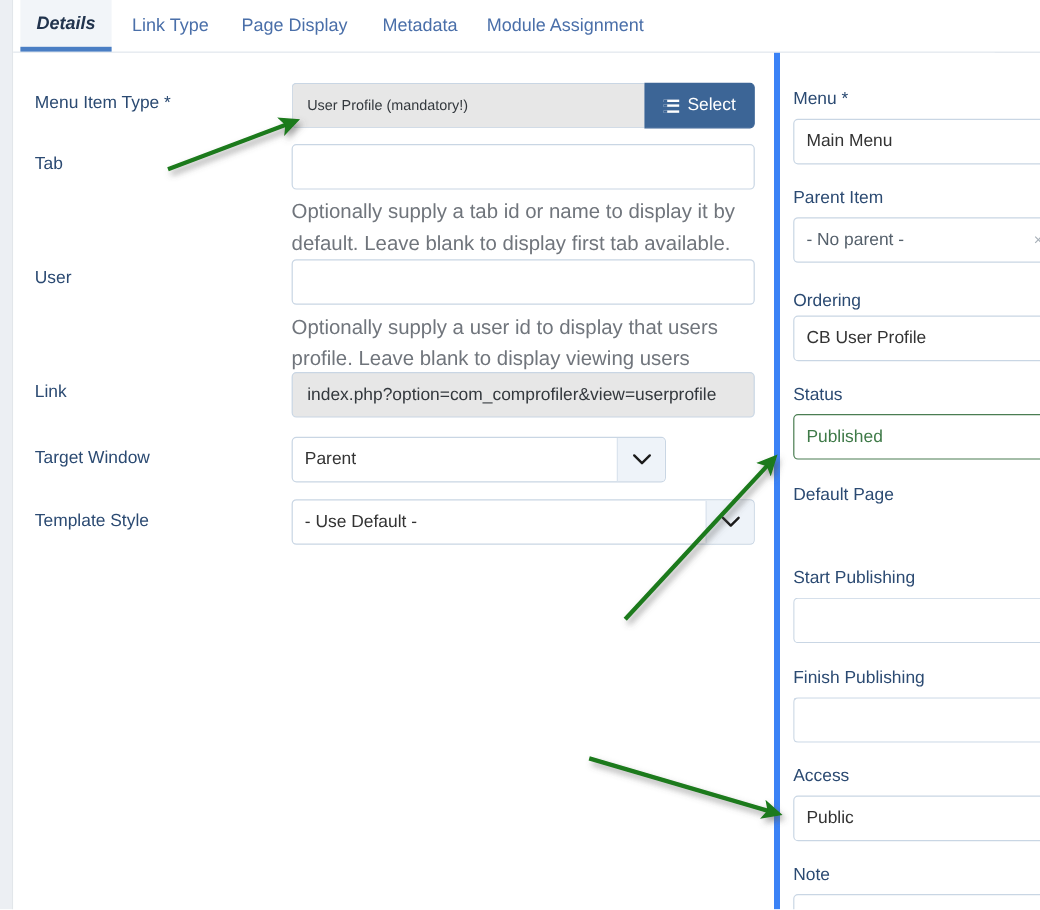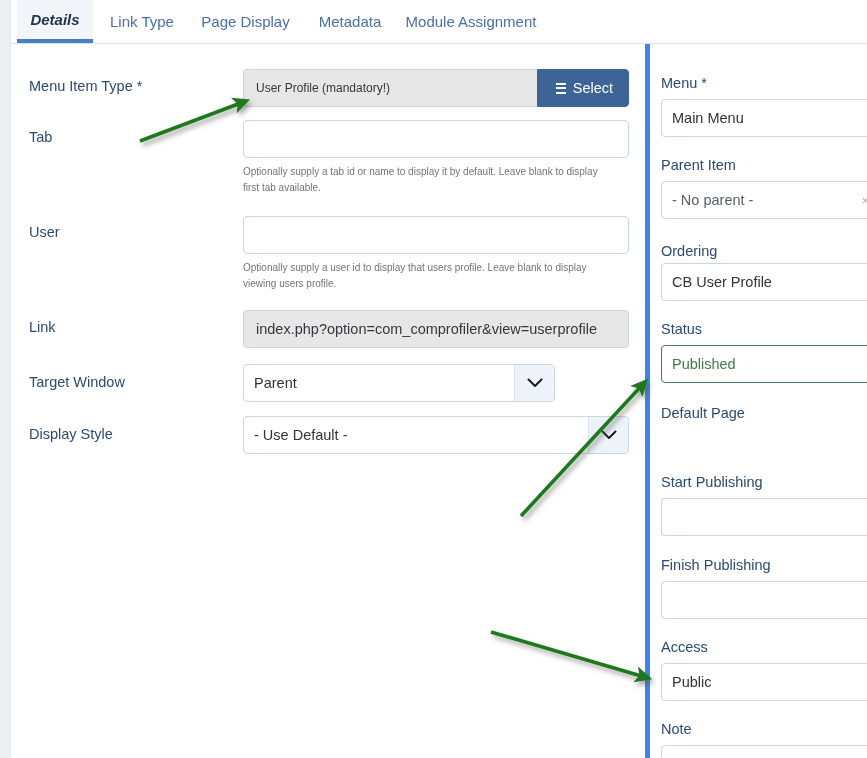--- a/index.html
+++ b/index.html
@@ -66,21 +66,21 @@
     position: absolute; left: 18px;
     font-size: 14.5px;
     color: #2b4a72;
     white-space: nowrap;
   }
   .fcontrol { position: absolute; left: 232px; }
 
   .helptext {
     position: absolute; left: 232px;
     width: 370px;
-    font-size: 10px;
+    font-size: 17px;
     line-height: 1.55;
     color: #70757c;
   }
 
   
   .txtbox {
     width: 386px; height: 38px;
     border: 1px solid #c9d6e4;
     border-radius: 4px;
     background: #ffffff;
@@ -312,21 +312,21 @@
       <div class="selwrap" style="width:312px;">
         <div class="selval">Parent</div>
         <div class="caret">
           <svg width="16" height="10" viewBox="0 0 16 10">
               <path d="M1.5 1.5 L8 8 L14.5 1.5" fill="none" stroke="#1b1b1b" stroke-width="2" stroke-linecap="round" stroke-linejoin="round"></path>
             </svg>
         </div>
       </div>
     </div>
 
-    <div class="flabel" style="top:382px;">Display Style</div>
+    <div class="flabel" style="top:382px;">Template Style</div>
     <div class="fcontrol" style="top:372px;">
       <div class="selwrap" style="width:386px;">
         <div class="selval">- Use Default -</div>
         <div class="caret">
           <svg width="16" height="10" viewBox="0 0 16 10">
               <path d="M1.5 1.5 L8 8 L14.5 1.5" fill="none" stroke="#1b1b1b" stroke-width="2" stroke-linecap="round" stroke-linejoin="round"></path>
             </svg>
         </div>
       </div>
     </div>

